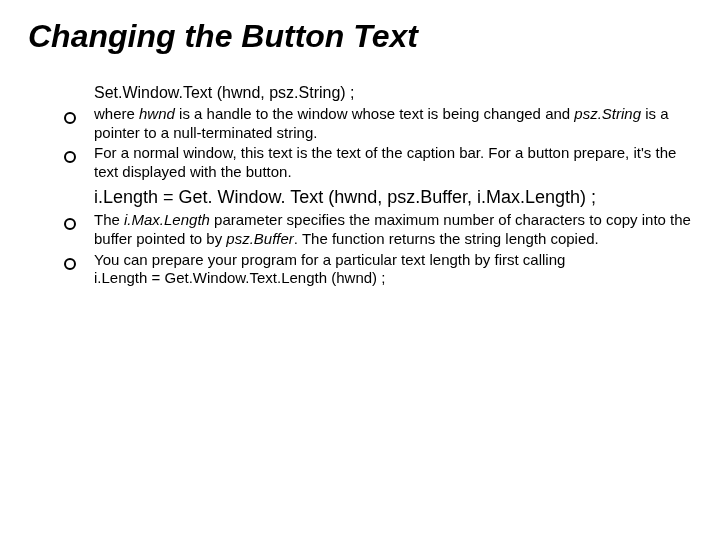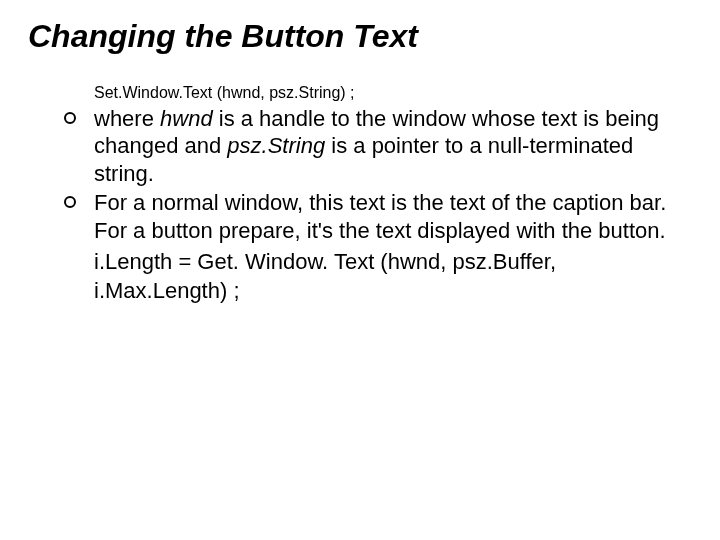--- a/index.html
+++ b/index.html
@@ -30,37 +30,37 @@
     line-height: 1.25;
   }
   ul.bullets {
     list-style: none;
     margin: 0 0 0 0;
     padding: 0;
   }
   ul.bullets > li {
     position: relative;
     padding-left: 66px;
-    font-size: 22px;
+    font-size: 15px;
     line-height: 1.25;
     margin: 0 0 2px 0;
   }
   ul.bullets > li::before {
     content: "";
     position: absolute;
     left: 36px;
     top: 7px;
     width: 12px;
     height: 12px;
     border: 2px solid #000;
     border-radius: 50%;
     box-sizing: border-box;
   }
   .sub-code {
-    font-size: 22px;
+    font-size: 18px;
     margin: 4px 0 2px 66px;
     line-height: 1.3;
   }
   .it { font-style: italic; }
   .b1 .it, .b4 .it, .b5 .it { font-style: italic; }
 </style>
 </head>
 <body>
 
 <div class="slide">
@@ -71,14 +71,21 @@
   <ul class="bullets">
     <li class="b1">
       <span>where </span><span class="it">hwnd</span><span> is a handle to the window whose text is being changed and </span><span class="it">psz.String</span><span> is a pointer to a null-terminated string.</span>
     </li>
     <li>For a normal window, this text is the text of the caption bar. For a button prepare, it's the text displayed with the button.</li>
   </ul>
 
   <div class="sub-code">i.Length = Get. Window. Text (hwnd, psz.Buffer, i.Max.Length) ;</div>
 
   <ul class="bullets">
+    <li class="b4">
+      <span>The </span><span class="it">i.Max.Length</span><span> parameter specifies the maximum number of characters to copy into the buffer pointed to by </span><span class="it">psz.Buffer</span><span>. The function returns the string length copied.</span>
+    </li>
+    <li class="b5">
+      <span>You can prepare your program for a particular text length by first calling</span><br>
+      <span>i.Length = Get.Window.Text.Length (hwnd) ;</span>
+    </li>
   </ul>
 </div>
 
 </body></html>

